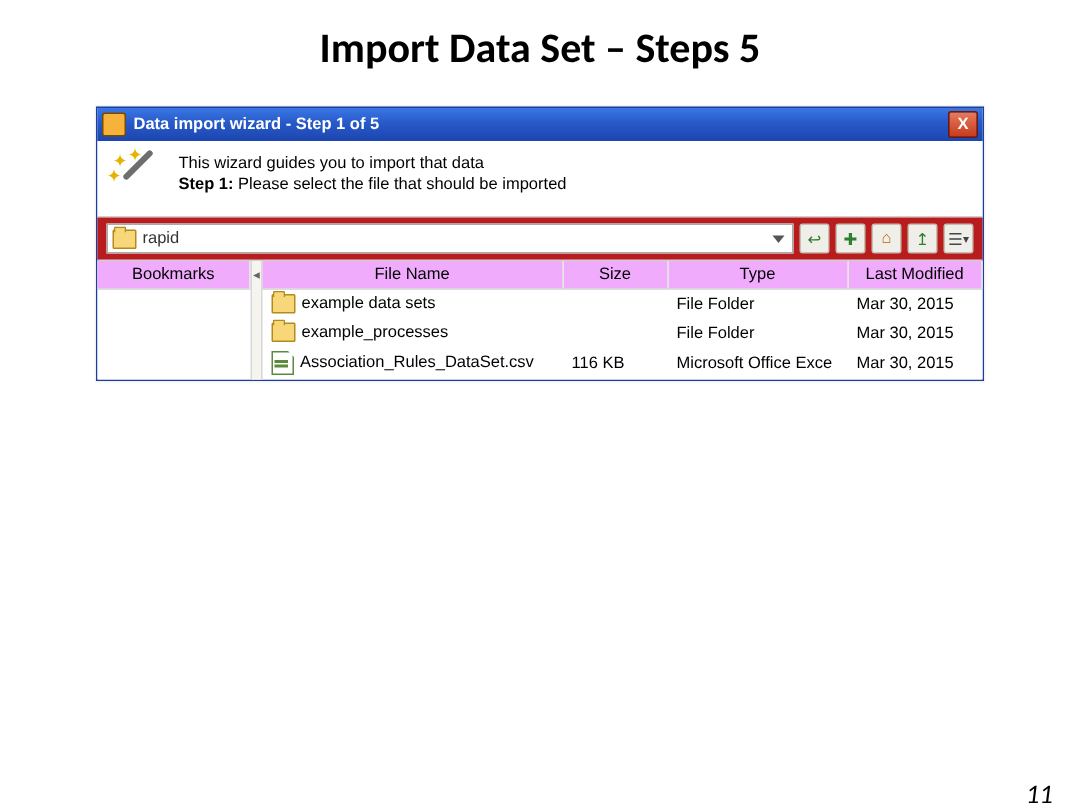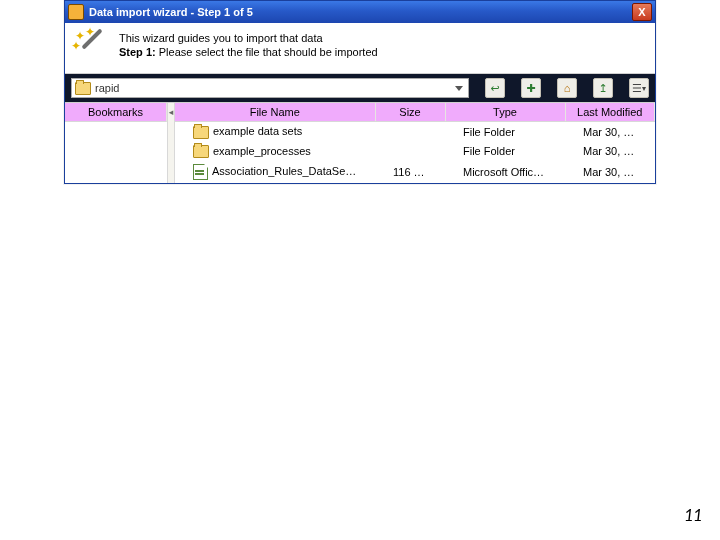--- a/index.html
+++ b/index.html
@@ -14,48 +14,49 @@
   .close-btn{width:18px;height:16px;background:linear-gradient(#e67a5a,#c83b1f);border:1px solid #7a1600;border-radius:2px;display:flex;align-items:center;justify-content:center;color:#fff;font-weight:700;font-size:11px;line-height:1;cursor:default;}
 
   .wiz-head{display:flex;align-items:flex-start;background:#fff;border-bottom:1px solid #d0d0d0;padding:8px 10px;gap:10px;}
   .wiz-ic{width:34px;height:34px;position:relative;flex:none;}
   .wandstick{position:absolute;left:4px;top:6px;width:26px;height:4px;background:#6e6e6e;transform:rotate(-45deg);border-radius:2px;}
   .spark{position:absolute;color:#e6b400;font-size:12px;}
   .spark.s1{left:0;top:-2px;} .spark.s2{left:10px;top:-6px;} .spark.s3{left:-4px;top:8px;}
   .wiz-text{font-size:11px;line-height:14px;}
   .wiz-text .step-lbl{font-weight:700;}
 
-  .toolbar{display:flex;align-items:center;background:#0f172a;border-bottom:1px solid #d0d0d0;padding:4px 6px;gap:16px;}
+  .toolbar{display:flex;align-items:center;background:#b91c1c;border-bottom:1px solid #d0d0d0;padding:4px 6px;gap:4px;}
   .path-box{flex:1;display:flex;align-items:center;background:#fff;border:1px solid #a9a9a9;height:18px;padding:0 3px;gap:4px;}
   .folder-ic{width:14px;height:11px;background:#f7d77a;border:1px solid #b38b1a;border-radius:1px;position:relative;flex:none;}
   .folder-ic:before{content:"";position:absolute;left:0;top:-3px;width:6px;height:3px;background:#f7d77a;border:1px solid #b38b1a;border-bottom:none;border-radius:1px 1px 0 0;}
   .path-txt{flex:1;font-size:11px;color:#333;}
   .drop-ar{width:0;height:0;border-left:4px solid transparent;border-right:4px solid transparent;border-top:5px solid #555;margin:0 2px;}
   .tbtn{width:18px;height:18px;border:1px solid #c4c0b4;background:#efeee8;border-radius:2px;display:flex;align-items:center;justify-content:center;font-size:11px;}
 
   .browser{display:flex;background:#fff;}
   .bm-pane{width:102px;border-right:1px solid #d8d8d8;}
   .colhead{background:#f0abfc;border-bottom:1px solid #d8d8d8;border-right:1px solid #e6e6e0;padding:3px 6px;font-size:11px;white-space:nowrap;text-align:left;}
   .colhead.center{text-align:center;}
   .splitter{width:6px;background:#f5f4ee;border-right:1px solid #d8d8d8;display:flex;align-items:flex-start;justify-content:center;padding-top:4px;}
   .splitter span{font-size:9px;color:#666;}
   .file-pane{flex:1;}
   table.files{width:100%;border-collapse:collapse;table-layout:fixed;}
   table.files th{font-weight:400;}
-  table.files td{padding:3px 18px;font-size:11px;border-bottom:0;white-space:nowrap;overflow:hidden;text-overflow:ellipsis;}
+  table.files td{padding:3px 6px;font-size:11px;border-bottom:0;white-space:nowrap;overflow:hidden;text-overflow:ellipsis;}
   td.ri{text-align:left;padding-right:12px;}
   .row-ic{display:inline-block;vertical-align:middle;margin-right:4px;}
   .file-ic{width:13px;height:14px;background:#fff;border:1px solid #5b8a3c;position:relative;display:inline-block;vertical-align:middle;margin-right:4px;}
   .file-ic:before{content:"";position:absolute;right:-1px;top:-1px;width:0;height:0;border-left:4px solid transparent;border-top:4px solid #fff;}
   .file-ic:after{content:"";position:absolute;left:1px;top:5px;width:9px;height:2px;background:#5b8a3c;box-shadow:0 3px 0 #5b8a3c;}
 </style>
 </head>
 <body>
 
 <div class="slide">
+  <div class="slide-title">Import Data Set – Steps 5</div>
 
   <div class="win">
     <div class="titlebar">
       <div class="app-ic"></div>
       <div class="title-txt">Data import wizard - Step 1 of 5</div>
       <div class="close-btn">X</div>
     </div>
 
     <div class="wiz-head">
       <div class="wiz-ic">

